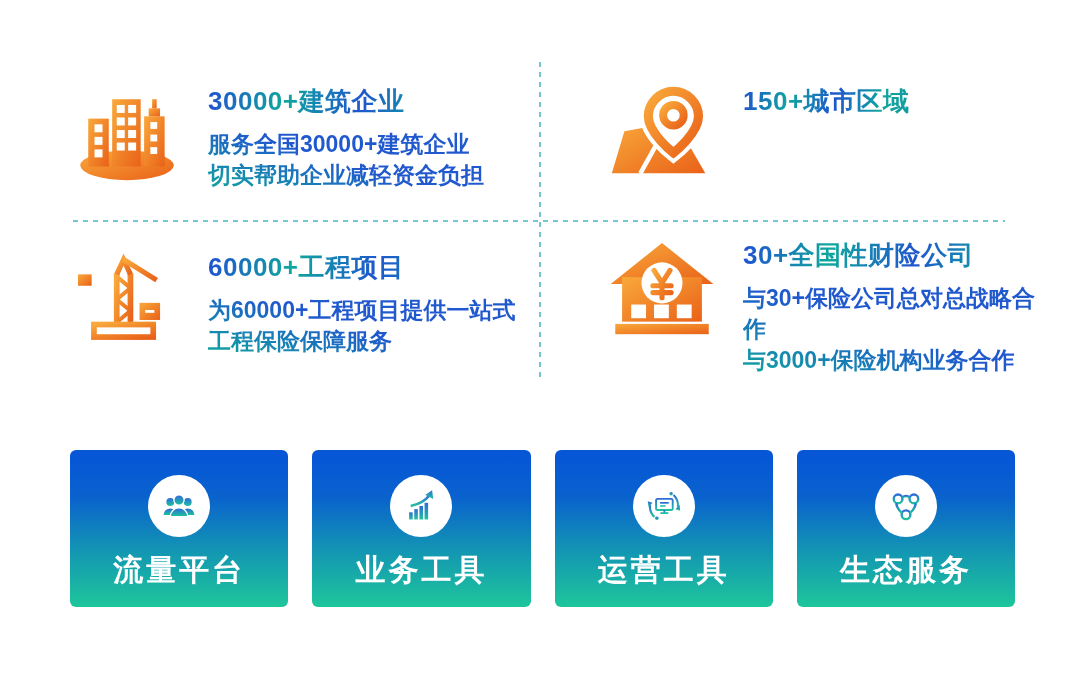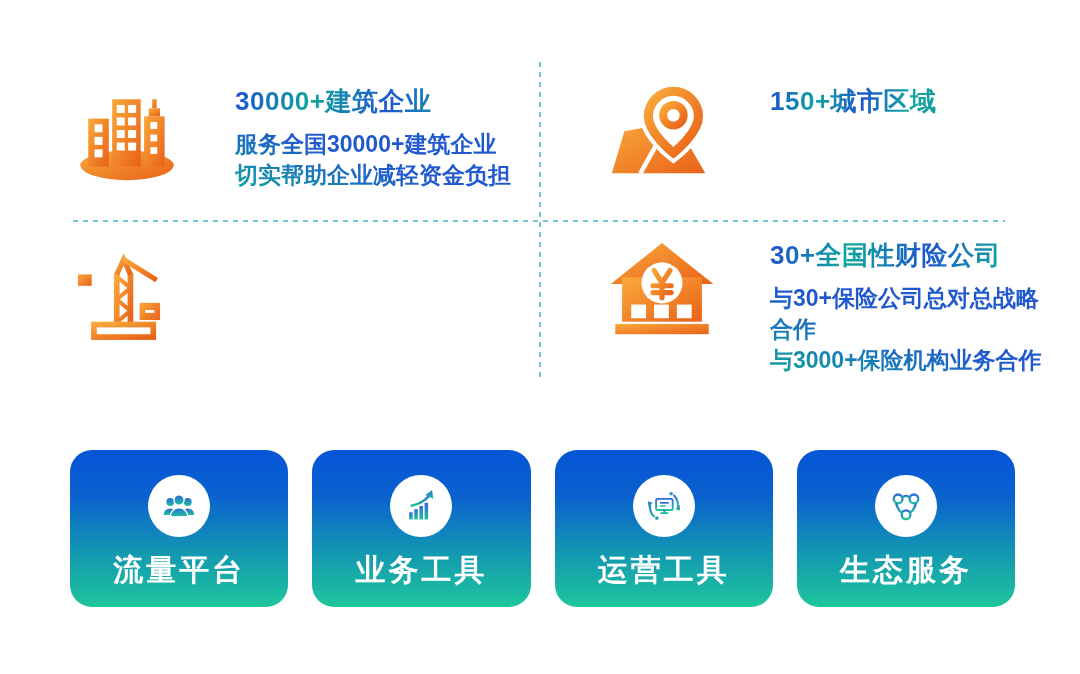--- a/index.html
+++ b/index.html
@@ -6,39 +6,39 @@
   body{font-family:"Liberation Sans","DejaVu Sans",sans-serif;}
   .canvas{position:relative;width:1080px;height:674px;background:#fff;overflow:hidden;}
 
   
   .divider-h{position:absolute;left:73px;top:220px;width:932px;height:2px;
     background:repeating-linear-gradient(to right,#74C6D4 0 5px,transparent 5px 10px);}
   .divider-v{position:absolute;left:539px;top:62px;width:2px;height:320px;
     background:repeating-linear-gradient(to bottom,#74C6D4 0 5px,transparent 5px 10px);}
 
   
-  .stat{position:absolute;display:flex;align-items:flex-start;width:450px;gap:27px;}
+  .stat{position:absolute;display:flex;align-items:flex-start;width:450px;}
   .stat-0{left:70px;top:82px;}
   .stat-1{left:605px;top:82px;}
   .stat-2{left:70px;top:248px;}
   .stat-3{left:605px;top:236px;}
   .stat .icon-box{width:114px;height:112px;flex:0 0 114px;margin-right:24px;}
   .stat .icon-box svg{width:100%;height:100%;display:block;}
   .stat .txt{padding-top:4px;}
   .stat-title{font-size:26px;font-weight:800;letter-spacing:0.5px;line-height:1.2;margin:0 0 12px 0;
     background:linear-gradient(100deg,#1E56CE 2%,#0FA79D 28%,#1E56CE 55%,#0FA79D 82%,#13999F 100%);
     -webkit-background-clip:text;background-clip:text;color:transparent;-webkit-text-fill-color:transparent;}
   .stat-body{font-size:23px;font-weight:700;line-height:31px;margin:0;
     background:linear-gradient(18deg,#0FA79D 0%,#2058CE 48%,#2058CE 100%);
     -webkit-background-clip:text;background-clip:text;color:transparent;-webkit-text-fill-color:transparent;}
 
   
   .cards{position:absolute;left:70px;top:450px;width:945px;height:157px;
     display:grid;grid-template-columns:repeat(4,1fr);gap:24px;}
-  .card{border-radius:22px;cursor:pointer;
+  .card{border-radius:6px;cursor:pointer;
     background:linear-gradient(180deg,#0656D6 4%,#0A62CD 30%,#149BB0 68%,#1EC69B 100%);
     display:flex;flex-direction:column;align-items:center;}
   .card .bubble{width:62px;height:62px;border-radius:50%;background:#fff;margin-top:25px;
     display:flex;align-items:center;justify-content:center;}
   .card .bubble svg{width:38px;height:38px;display:block;}
   .card-label{color:#fff;font-size:30px;font-weight:800;letter-spacing:3px;margin-top:13px;}
 </style>
 </head>
 <body>
 
@@ -127,20 +127,24 @@
           <path d="M16 24 H76" stroke-width="5"></path>
           <path d="M47 6 L76 24" stroke-width="4.5"></path>
           <path d="M70 26 V44" stroke-width="4.5"></path>
         </g>
         <rect x="7" y="19" width="12" height="10" fill="url(#og3)"></rect>
         <rect x="61" y="44" width="18" height="15" fill="url(#og3)"></rect>
         <path d="M66 51.5 H74" stroke="#fff" stroke-width="2.5"></path>
         <rect x="21" y="63" width="52" height="11" fill="none" stroke="url(#og3)" stroke-width="5"></rect>
       </svg>
     </div>
+    <div class="txt">
+      <div class="stat-title">60000+工程项目</div>
+      <p class="stat-body"><span>为60000+工程项目提供一站式</span><br><span>工程保险保障服务</span></p>
+    </div>
   </div>
 
   <div class="stat stat-3">
     <div class="icon-box">
       <svg viewBox="0 0 100 90">
         <defs>
             <linearGradient id="og4" x1="0" y1="0" x2="1" y2="1">
           <stop offset="0" stop-color="#F9A93B"></stop>
               <stop offset="1" stop-color="#E96118"></stop>
             </linearGradient>

